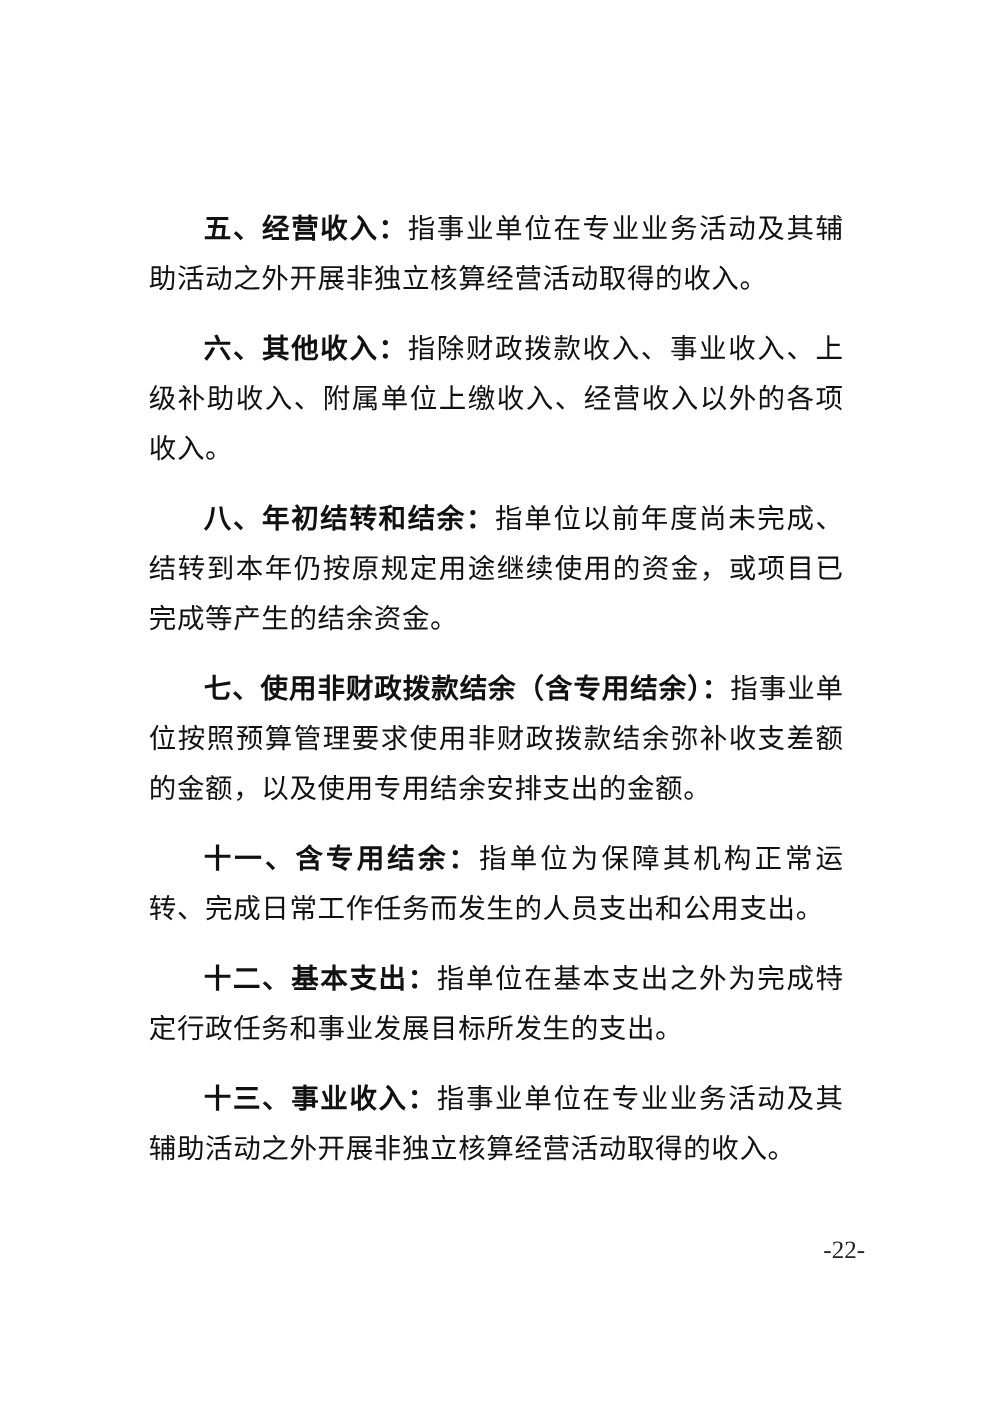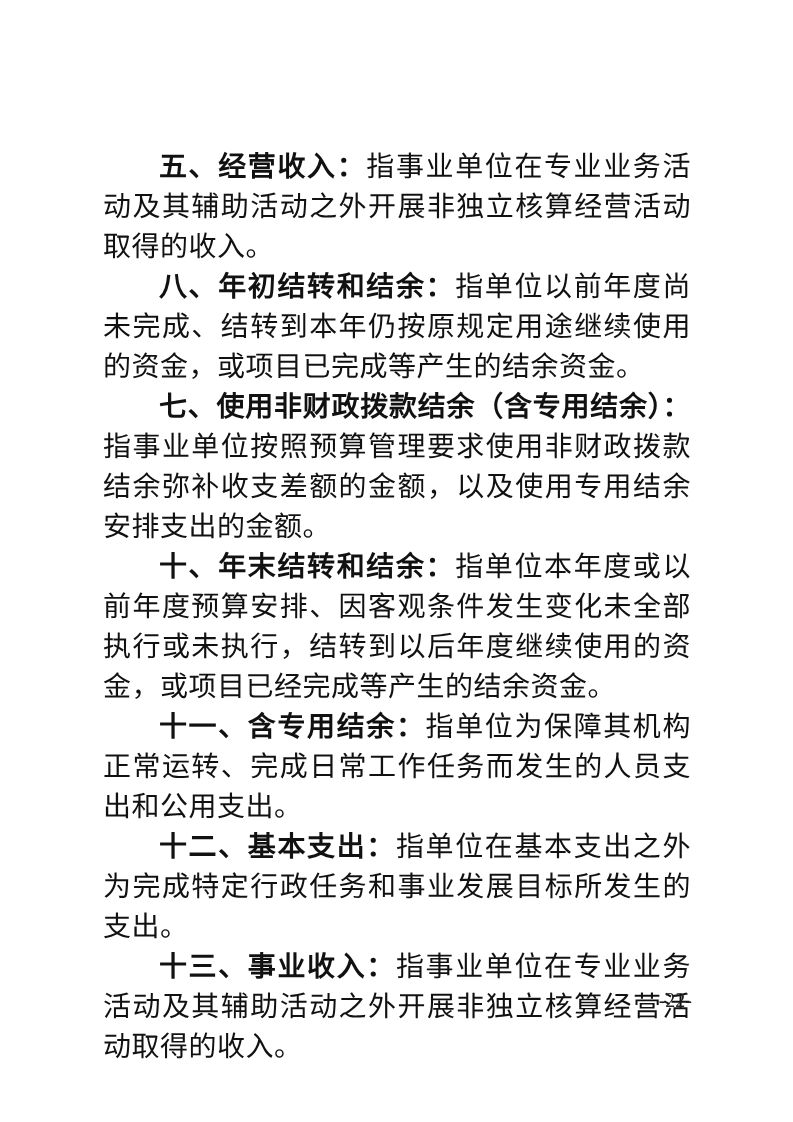--- a/index.html
+++ b/index.html
@@ -16,22 +16,22 @@
     font-family: "Liberation Serif", "DejaVu Serif", serif;
     color: #111111;
   }
   .content {
     position: absolute;
     left: 103px;
     top: 147px;
     width: 588px;
   }
   .para {
-    margin: 0;
-    font-size: 28px;
+    margin: 16px;
+    font-size: 22px;
     line-height: 40px;
     text-align: justify;
     text-justify: inter-ideograph;
     text-indent: 2em;
     letter-spacing: 0.5px;
   }
   .term {
     font-weight: bold;
   }
   .def {
@@ -48,27 +48,27 @@
   }
 </style>
 </head>
 <body>
 
 <div class="page">
   <div class="content">
 
     <p class="para"><strong class="term">五、经营收入：</strong><span class="def">指事业单位在专业业务活动及其辅助活动之外开展非独立核算经营活动取得的收入。</span></p>
 
+    <p class="para"><strong class="term">六、其他收入：</strong><span class="def">指除财政拨款收入、事业收入、上级补助收入、附属单位上缴收入、经营收入以外的各项收入。</span></p>
 
     <p class="para"><strong class="term">八、年初结转和结余：</strong><span class="def">指单位以前年度尚未完成、结转到本年仍按原规定用途继续使用的资金，或项目已完成等产生的结余资金。</span></p>
 
     <p class="para"><strong class="term">七、使用非财政拨款结余（含专用结余）：</strong><span class="def">指事业单位按照预算管理要求使用非财政拨款结余弥补收支差额的金额，以及使用专用结余安排支出的金额。</span></p>
 
 
-    <p class="para"><strong class="term">十、年末结转和结余：</strong><span class="def">指单位本年度或以前年度预算安排、因客观条件发生变化未全部执行或未执行，结转到以后年度继续使用的资金，或项目已经完成等产生的结余资金。</span></p>
 
     <p class="para"><strong class="term">十一、含专用结余：</strong><span class="def">指单位为保障其机构正常运转、完成日常工作任务而发生的人员支出和公用支出。</span></p>
 
     <p class="para"><strong class="term">十二、基本支出：</strong><span class="def">指单位在基本支出之外为完成特定行政任务和事业发展目标所发生的支出。</span></p>
 
     <p class="para"><strong class="term">十三、事业收入：</strong><span class="def">指事业单位在专业业务活动及其辅助活动之外开展非独立核算经营活动取得的收入。</span></p>
 
   </div>
 
   <div class="page-number">-22-</div>

